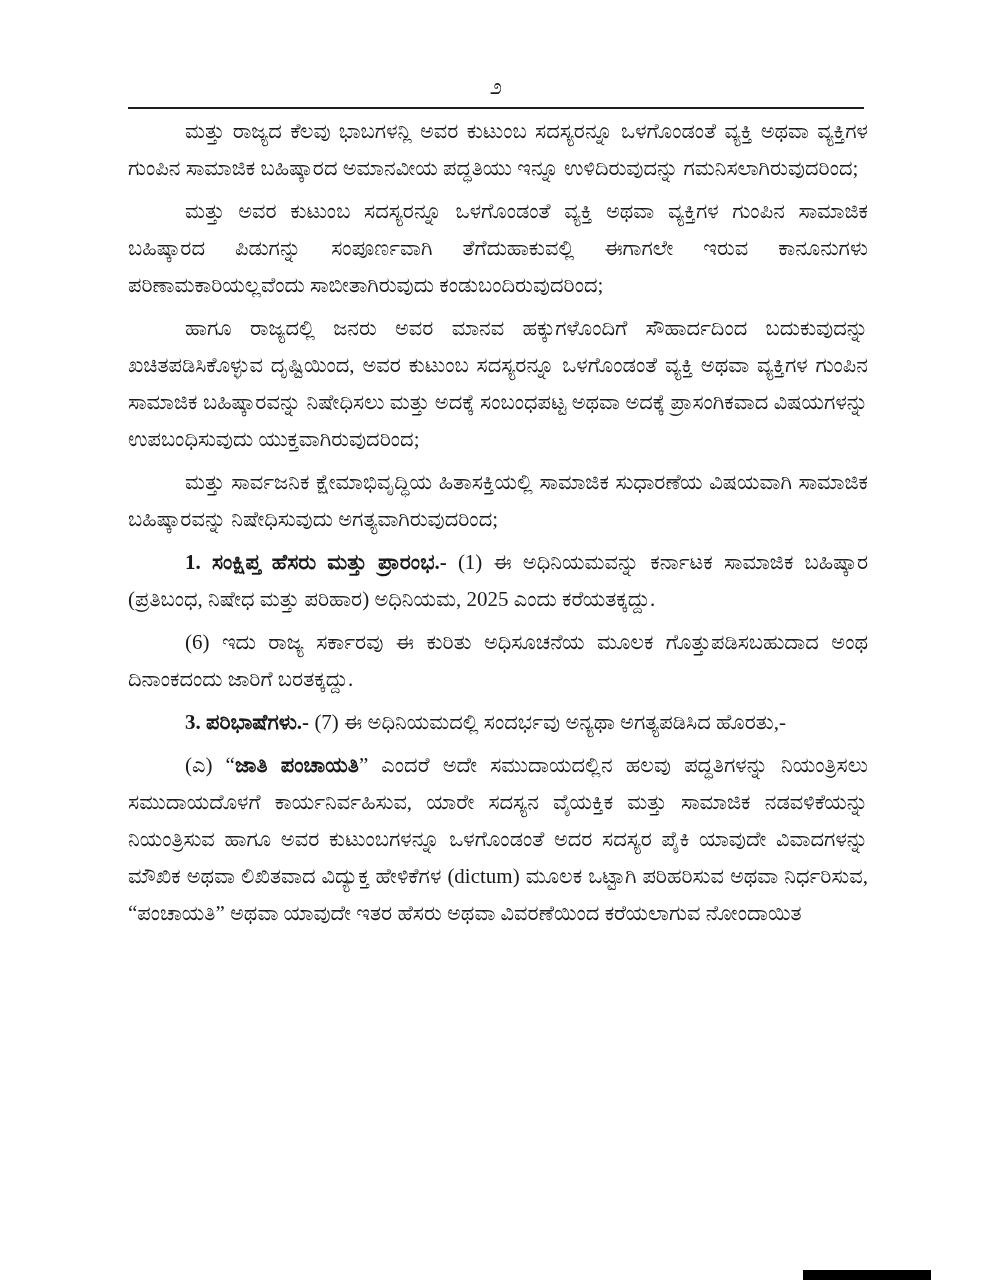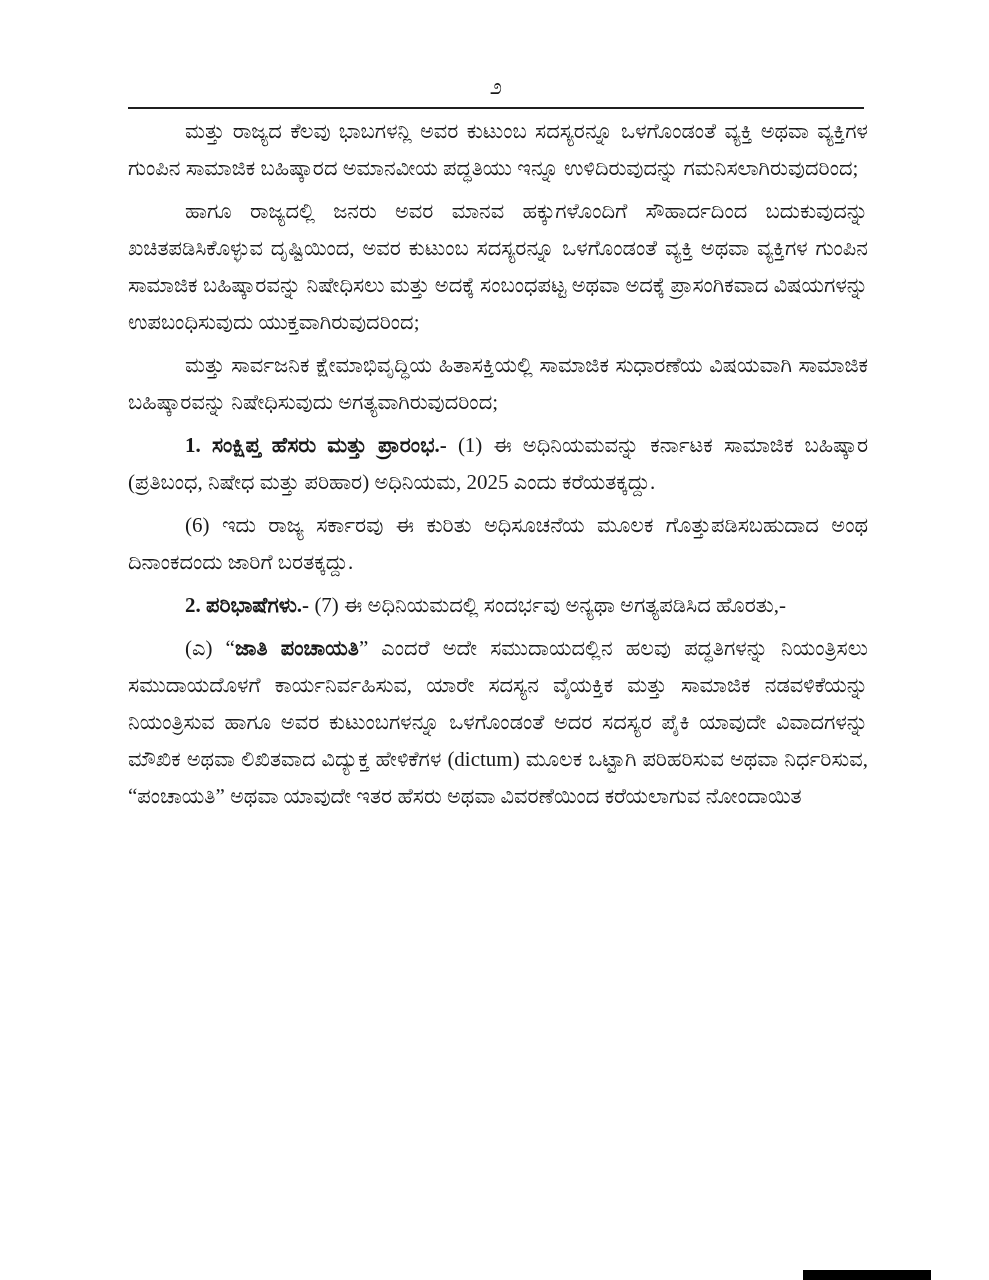--- a/index.html
+++ b/index.html
@@ -57,21 +57,22 @@
   }
 </style>
 </head>
 <body>
 
 <div class="page">
   <div class="page-number">೨</div>
   <div class="header-rule"></div>
   <div class="body-text">
       <p class="para"><span>ಮತ್ತು ರಾಜ್ಯದ ಕೆಲವು ಭಾಬಗಳನ್ಲಿ ಅವರ ಕುಟುಂಬ ಸದಸ್ಯರನ್ನೂ ಒಳಗೊಂಡಂತೆ ವ್ಯಕ್ತಿ ಅಥವಾ ವ್ಯಕ್ತಿಗಳ ಗುಂಪಿನ ಸಾಮಾಜಿಕ ಬಹಿಷ್ಕಾರದ ಅಮಾನವೀಯ ಪದ್ಧತಿಯು ಇನ್ನೂ ಉಳಿದಿರುವುದನ್ನು ಗಮನಿಸಲಾಗಿರುವುದರಿಂದ;</span></p>
+      <p class="para"><span>ಮತ್ತು ಅವರ ಕುಟುಂಬ ಸದಸ್ಯರನ್ನೂ ಒಳಗೊಂಡಂತೆ ವ್ಯಕ್ತಿ ಅಥವಾ ವ್ಯಕ್ತಿಗಳ ಗುಂಪಿನ ಸಾಮಾಜಿಕ ಬಹಿಷ್ಕಾರದ ಪಿಡುಗನ್ನು ಸಂಪೂರ್ಣವಾಗಿ ತೆಗೆದುಹಾಕುವಲ್ಲಿ ಈಗಾಗಲೇ ಇರುವ ಕಾನೂನುಗಳು ಪರಿಣಾಮಕಾರಿಯಲ್ಲವೆಂದು ಸಾಬೀತಾಗಿರುವುದು ಕಂಡುಬಂದಿರುವುದರಿಂದ;</span></p>
       <p class="para"><span>ಹಾಗೂ ರಾಜ್ಯದಲ್ಲಿ ಜನರು ಅವರ ಮಾನವ ಹಕ್ಕುಗಳೊಂದಿಗೆ ಸೌಹಾರ್ದದಿಂದ ಬದುಕುವುದನ್ನು ಖಚಿತಪಡಿಸಿಕೊಳ್ಳುವ ದೃಷ್ಟಿಯಿಂದ, ಅವರ ಕುಟುಂಬ ಸದಸ್ಯರನ್ನೂ ಒಳಗೊಂಡಂತೆ ವ್ಯಕ್ತಿ ಅಥವಾ ವ್ಯಕ್ತಿಗಳ ಗುಂಪಿನ ಸಾಮಾಜಿಕ ಬಹಿಷ್ಕಾರವನ್ನು ನಿಷೇಧಿಸಲು ಮತ್ತು ಅದಕ್ಕೆ ಸಂಬಂಧಪಟ್ಟ ಅಥವಾ ಅದಕ್ಕೆ ಪ್ರಾಸಂಗಿಕವಾದ ವಿಷಯಗಳನ್ನು ಉಪಬಂಧಿಸುವುದು ಯುಕ್ತವಾಗಿರುವುದರಿಂದ;</span></p>
       <p class="para"><span>ಮತ್ತು ಸಾರ್ವಜನಿಕ ಕ್ಷೇಮಾಭಿವೃದ್ಧಿಯ ಹಿತಾಸಕ್ತಿಯಲ್ಲಿ ಸಾಮಾಜಿಕ ಸುಧಾರಣೆಯ ವಿಷಯವಾಗಿ ಸಾಮಾಜಿಕ ಬಹಿಷ್ಕಾರವನ್ನು ನಿಷೇಧಿಸುವುದು ಅಗತ್ಯವಾಗಿರುವುದರಿಂದ;</span></p>
       <p class="para"><span class="bold">1. ಸಂಕ್ಷಿಪ್ತ ಹೆಸರು ಮತ್ತು ಪ್ರಾರಂಭ.-</span><span> (1) ಈ ಅಧಿನಿಯಮವನ್ನು ಕರ್ನಾಟಕ ಸಾಮಾಜಿಕ ಬಹಿಷ್ಕಾರ (ಪ್ರತಿಬಂಧ, ನಿಷೇಧ ಮತ್ತು ಪರಿಹಾರ) ಅಧಿನಿಯಮ, 2025 ಎಂದು ಕರೆಯತಕ್ಕದ್ದು.</span></p>
       <p class="para"><span>(6) ಇದು ರಾಜ್ಯ ಸರ್ಕಾರವು ಈ ಕುರಿತು ಅಧಿಸೂಚನೆಯ ಮೂಲಕ ಗೊತ್ತುಪಡಿಸಬಹುದಾದ ಅಂಥ ದಿನಾಂಕದಂದು ಜಾರಿಗೆ ಬರತಕ್ಕದ್ದು.</span></p>
-      <p class="para"><span class="bold">2. ಪರಿಭಾಷೆಗಳು.-</span><span> (7) ಈ ಅಧಿನಿಯಮದಲ್ಲಿ ಸಂದರ್ಭವು ಅನ್ಯಥಾ ಅಗತ್ಯಪಡಿಸಿದ ಹೊರತು,-</span></p>
+      <p class="para"><span class="bold">3. ಪರಿಭಾಷೆಗಳು.-</span><span> (7) ಈ ಅಧಿನಿಯಮದಲ್ಲಿ ಸಂದರ್ಭವು ಅನ್ಯಥಾ ಅಗತ್ಯಪಡಿಸಿದ ಹೊರತು,-</span></p>
       <p class="para"><span>(ಎ) “</span><span class="bold">ಜಾತಿ ಪಂಚಾಯತಿ</span><span>” ಎಂದರೆ ಅದೇ ಸಮುದಾಯದಲ್ಲಿನ ಹಲವು ಪದ್ಧತಿಗಳನ್ನು ನಿಯಂತ್ರಿಸಲು ಸಮುದಾಯದೊಳಗೆ ಕಾರ್ಯನಿರ್ವಹಿಸುವ, ಯಾರೇ ಸದಸ್ಯನ ವೈಯಕ್ತಿಕ ಮತ್ತು ಸಾಮಾಜಿಕ ನಡವಳಿಕೆಯನ್ನು ನಿಯಂತ್ರಿಸುವ ಹಾಗೂ ಅವರ ಕುಟುಂಬಗಳನ್ನೂ ಒಳಗೊಂಡಂತೆ ಅದರ ಸದಸ್ಯರ ಪೈಕಿ ಯಾವುದೇ ವಿವಾದಗಳನ್ನು ಮೌಖಿಕ ಅಥವಾ ಲಿಖಿತವಾದ ವಿದ್ಯುಕ್ತ ಹೇಳಿಕೆಗಳ (dictum) ಮೂಲಕ ಒಟ್ಟಾಗಿ ಪರಿಹರಿಸುವ ಅಥವಾ ನಿರ್ಧರಿಸುವ, “ಪಂಚಾಯತಿ” ಅಥವಾ ಯಾವುದೇ ಇತರ ಹೆಸರು ಅಥವಾ ವಿವರಣೆಯಿಂದ ಕರೆಯಲಾಗುವ ನೋಂದಾಯಿತ</span></p>
     </div>
   <div class="scan-artifact-bar"></div>
 </div>
 
 </body></html>

